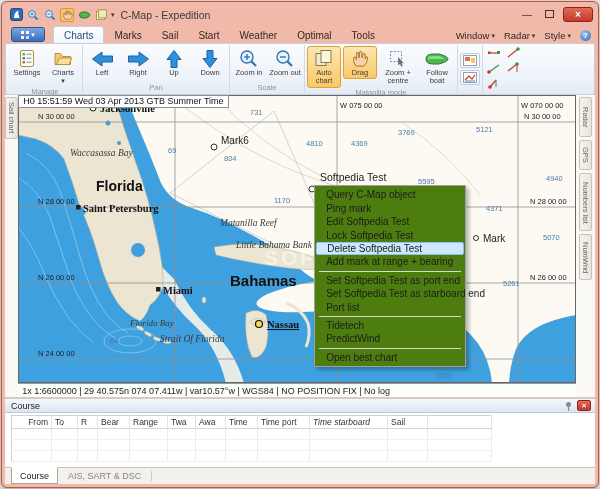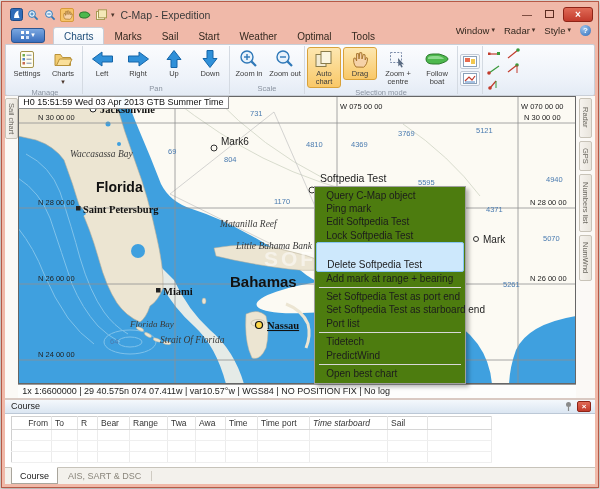--- a/index.html
+++ b/index.html
@@ -1,17 +1,17 @@
 <!DOCTYPE html>
 <html><head>
 <meta charset="utf-8">
 <style>
   html,body{margin:0;padding:0;background:#e9e7e4;font-family:"Liberation Sans",sans-serif;}
   *{box-sizing:border-box;}
-  .window{width:598px;height:487px;margin:1px;background:#f0b9a9;border:1px solid #b65a47;border-radius:0;padding:3px;box-shadow:0 1px 4px rgba(0,0,0,.35);display:flex;flex-direction:column;}
+  .window{width:598px;height:487px;margin:1px;background:#f0b9a9;border:1px solid #b65a47;border-radius:6px;padding:3px;box-shadow:0 1px 4px rgba(0,0,0,.35);display:flex;flex-direction:column;}
 
   
   .titlebar{height:20px;display:flex;align-items:center;padding:0 2px 0 4px;}
   .qat{display:flex;align-items:center;gap:3px;}
   .qat .qbtn{width:14px;height:14px;display:flex;align-items:center;justify-content:center;border-radius:2px;}
   .qat .qbtn.hl{background:#f6c46a;border:1px solid #d79a3a;}
   .title-text{font-size:10.5px;color:#3a3a3a;margin-left:6px;}
   .win-controls{margin-left:auto;display:flex;align-items:center;gap:6px;}
   .wc{font-size:10px;color:#5a2c20;width:16px;text-align:center;line-height:13px;}
   .wc-box{width:9px;height:8px;border:1px solid #5a2c20;display:inline-block;}
@@ -20,21 +20,21 @@
   
   .tabrow{height:19px;display:flex;align-items:flex-end;padding:0 4px;}
   .app-btn{width:34px;height:15px;background:linear-gradient(#7aa7e0,#3a6fbe);border:1px solid #2c558f;border-radius:3px;margin:0 8px 1px 2px;display:flex;align-items:center;justify-content:center;gap:2px;color:#fff;font-size:7px;}
   .app-btn .grid-ic{width:8px;height:8px;background:
       linear-gradient(#fff,#fff) 0 0/3px 3px no-repeat,
       linear-gradient(#fff,#fff) 5px 0/3px 3px no-repeat,
       linear-gradient(#fff,#fff) 0 5px/3px 3px no-repeat,
       linear-gradient(#cfe0f8,#cfe0f8) 5px 5px/3px 3px no-repeat;}
   .rtab{font-size:10px;color:#33281f;padding:3px 10px 2px;border-radius:3px 3px 0 0;}
   .rtab.active{background:linear-gradient(#fdfefe,#f2f6fb);border:1px solid #c9cfd8;border-bottom:none;color:#1f4e79;}
-  .menu-right{margin-left:auto;display:flex;align-items:center;gap:9px;font-size:9.5px;color:#33281f;padding-bottom:8px;}
+  .menu-right{margin-left:auto;display:flex;align-items:center;gap:9px;font-size:9.5px;color:#33281f;padding-bottom:2px;}
   .menu-right .mi{display:flex;align-items:center;gap:2px;}
   .caret{font-size:7px;color:#4a352a;}
   .help-ic{width:11px;height:11px;border-radius:50%;background:radial-gradient(circle at 35% 30%,#9cc4ee,#2f6cb8);color:#fff;font-size:8px;line-height:11px;text-align:center;font-weight:bold;}
 
   
   .ribbon{height:52px;background:linear-gradient(#fbfcfe,#edf2f9 70%,#e4ebf5);border:1px solid #c9cfd8;border-radius:0 2px 2px 2px;display:flex;align-items:stretch;padding:1px 2px;}
   .rgroup{display:flex;flex-direction:column;border-right:1px solid #d4dae2;padding:1px 2px 0;}
   .rgroup-buttons{display:flex;flex:1;align-items:flex-start;gap:2px;}
   .rgroup-label{font-size:7.5px;color:#8a93a0;text-align:center;padding:0 2px 1px;}
   .rbtn{width:34px;display:flex;flex-direction:column;align-items:center;padding:1px 0;border:1px solid transparent;border-radius:3px;}
@@ -54,21 +54,21 @@
   .vtab{writing-mode:vertical-rl;font-size:7.5px;color:#6a675f;background:linear-gradient(90deg,#f6f3ee,#e9e5dd);border:1px solid #c8c3b8;border-radius:2px;padding:4px 1px;text-align:center;}
   .map-col{width:558px;display:flex;flex-direction:column;}
   .map-wrap{position:relative;width:558px;height:288px;background:#fcfaf3;}
   .map-wrap svg{display:block;}
   .clock-box{position:absolute;left:0;top:0;background:rgba(255,255,255,.96);border:1px solid #8f8f8f;font-size:9px;color:#111;padding:0 4px;line-height:11px;white-space:nowrap;}
   .statusbar{height:14px;background:#fdfdfc;border-top:1px solid #9a9a9a;font-size:9px;color:#222;display:flex;align-items:center;padding:0 4px;white-space:nowrap;}
 
   
   .ctx-menu{position:absolute;left:296px;top:90px;width:152px;background:#4d7c0f;border:1px solid #a0a0a0;box-shadow:3px 3px 4px rgba(0,0,0,.28);padding:2px 0;z-index:5;}
   .ctx-item{font-size:10px;color:#1c1c1c;padding:1px 8px 1px 11px;line-height:11.4px;white-space:nowrap;}
-  .ctx-item.hl{background:#cde8fc;border:1px solid #86c5f2;border-radius:2px;margin:0 1px;padding:16px 7px 0 10px;}
+  .ctx-item.hl{background:#cde8fc;border:1px solid #86c5f2;border-radius:2px;margin:0 1px;padding:0 7px 0 10px;}
   .ctx-sep{border-top:1px solid #d8d8d8;margin:2px 4px;}
 
   
   .course-panel{height:71px;background:#fff;border-top:2px solid #e4a violet;}
   .course-panel{border-top:2px solid #d9c9c2;}
   .course-header{height:14px;background:linear-gradient(#f4f8fc,#dbe6f2);border-bottom:1px solid #bcc8d6;display:flex;align-items:center;padding:0 4px 0 6px;}
   .course-title{font-size:9px;color:#222;}
   .course-header .spacer{flex:1;}
   .pin-ic{margin-right:4px;display:flex;}
   .panel-close{width:14px;height:11px;background:linear-gradient(#e06a56,#c23b2c);border:1px solid #8e2417;border-radius:2px;color:#fff;font-size:8px;line-height:9px;text-align:center;font-weight:bold;}
@@ -303,21 +303,21 @@
         <div class="rbtn" style="width:36px;">
           <span class="ric">
               <svg width="26" height="16">
                 <path d="M2 8 Q2 3 9 3 L15 3 Q24 5.5 24 8 Q24 10.5 15 13 L9 13 Q2 13 2 8 Z" fill="#4db84d" stroke="#2c7a2c"></path>
                 <path d="M4 7 Q4 5 9 5 L14 5 Q19 6 20 8 L4 8 Z" fill="#8fd98f"></path>
               </svg>
             </span>
           <span class="rlabel">Follow boat</span>
         </div>
       </div>
-      <div class="rgroup-label">Selection mode</div>
+      <div class="rgroup-label">Matanilla mode</div>
     </div>
 
     <div class="rgroup">
       <div class="rgroup-buttons mini-col">
         <span class="mini-btn">
             <svg width="14" height="11">
               <rect x="0.5" y="0.5" width="13" height="10" fill="#fff" stroke="#8aa0b8"></rect>
               <rect x="2" y="2" width="5" height="4" fill="#e86a4e"></rect>
               <rect x="8" y="3" width="4" height="5" fill="#f2c84e"></rect>
             </svg>

